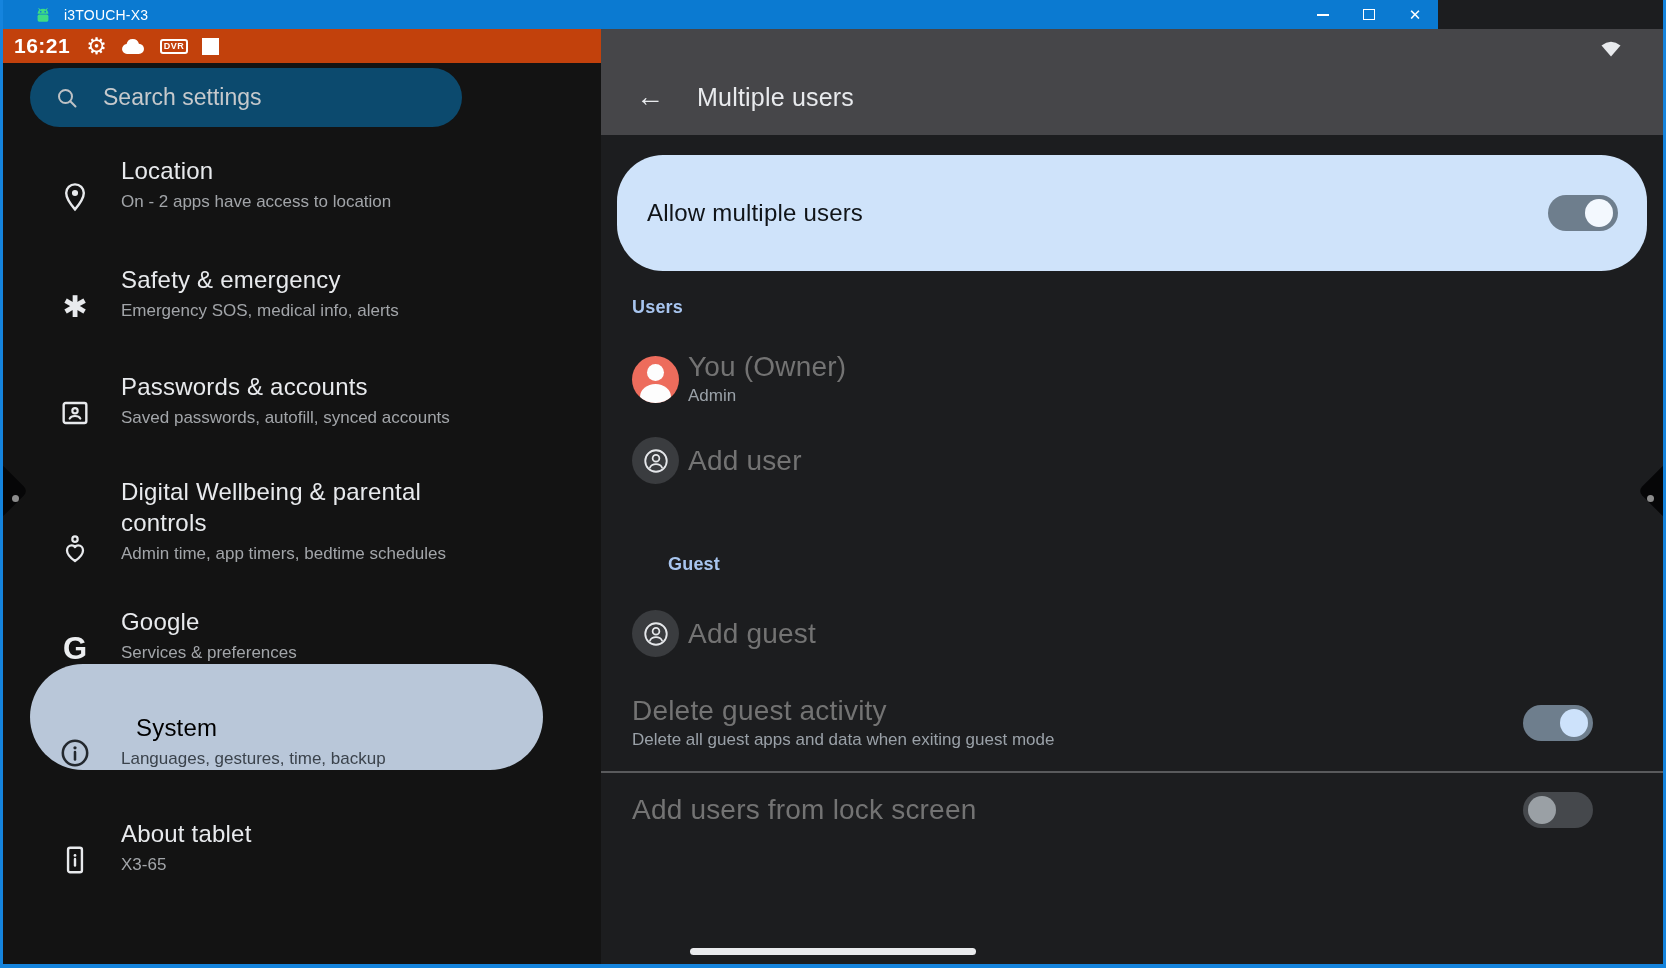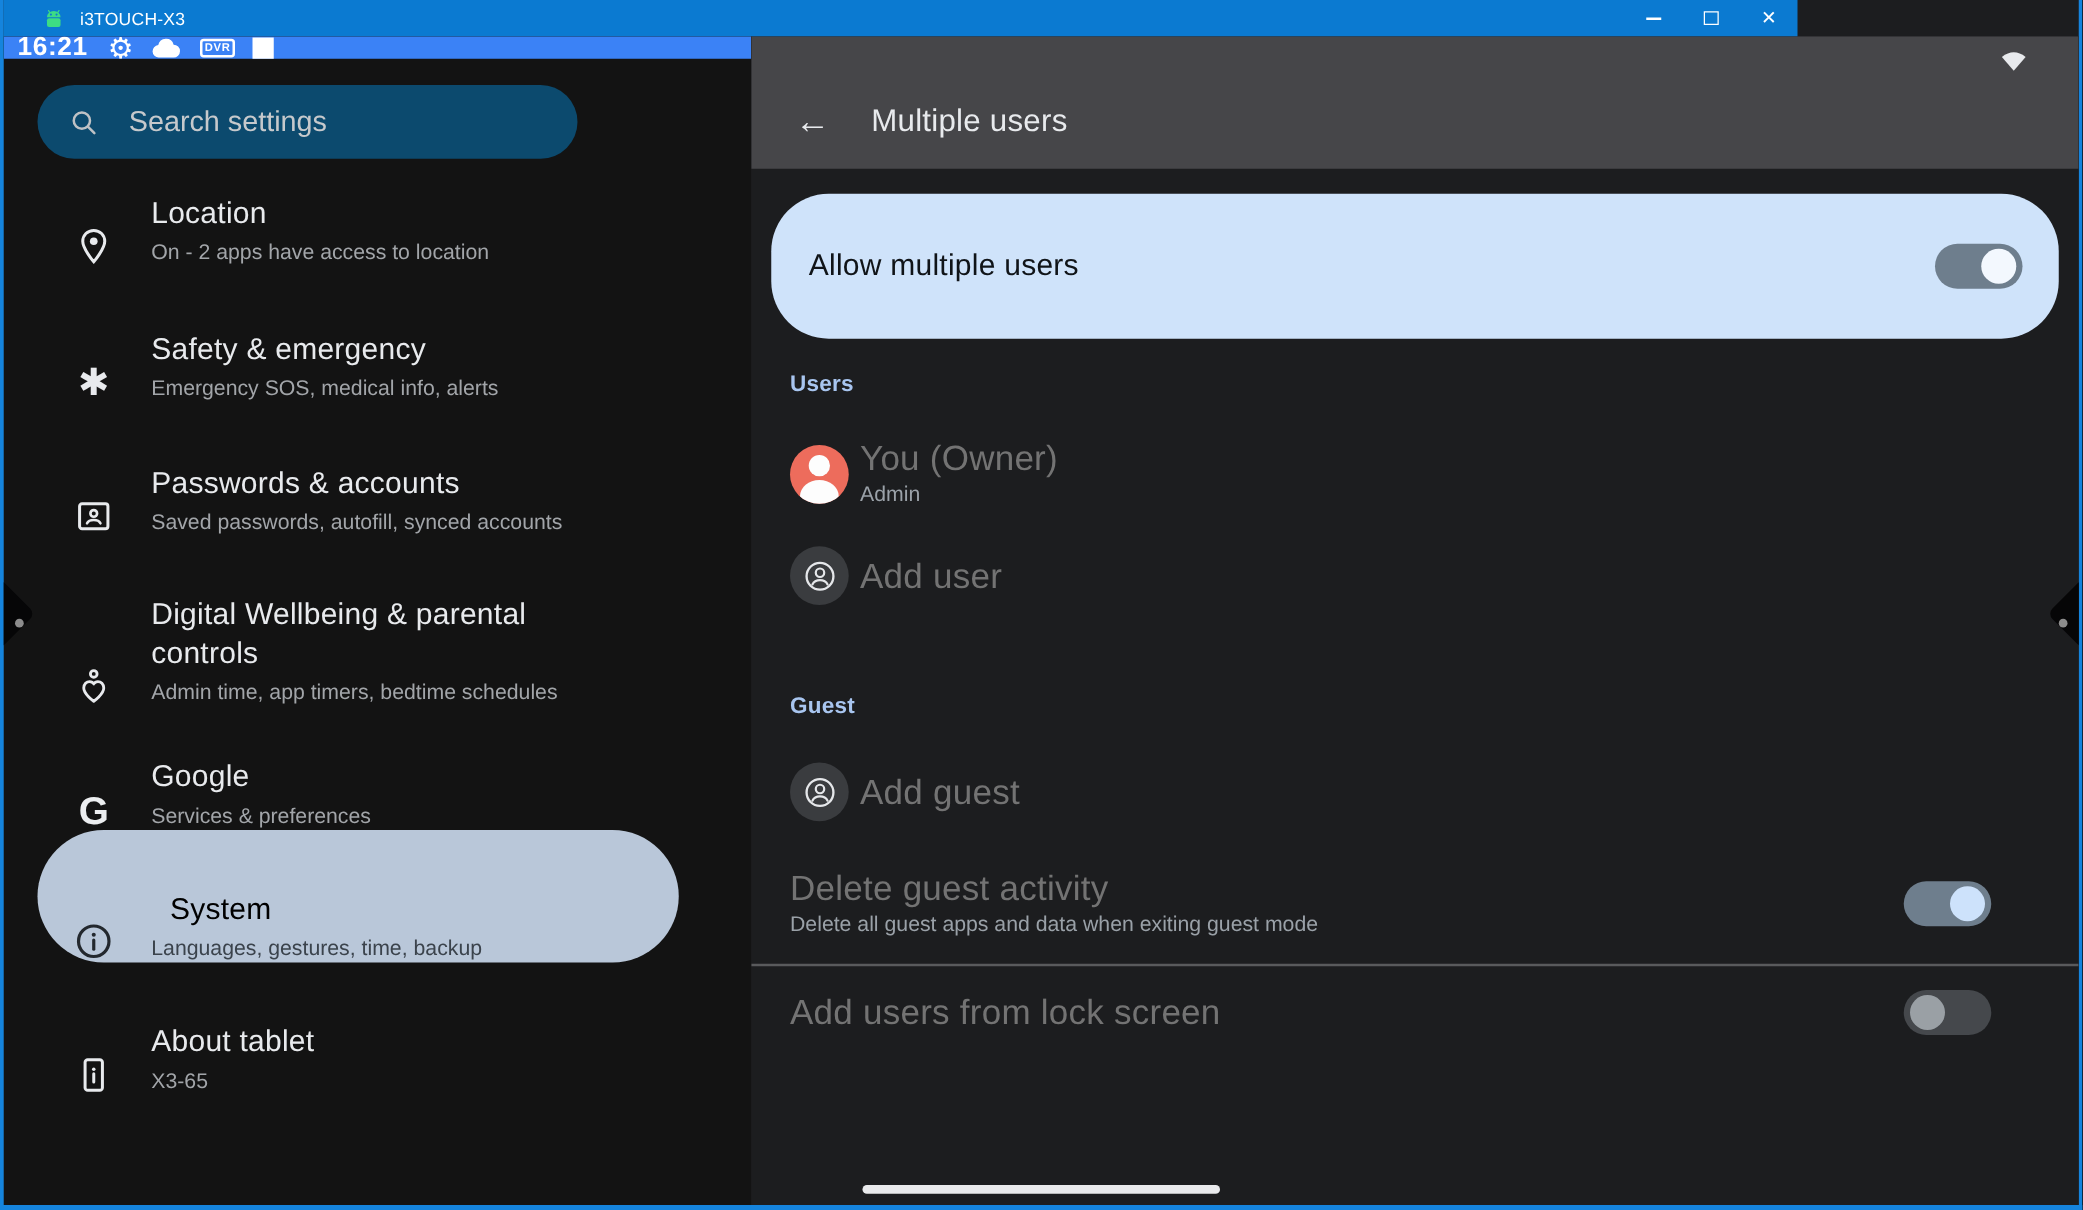--- a/index.html
+++ b/index.html
@@ -15,21 +15,21 @@
     display:flex; align-items:center; z-index:20;}
   .titlebar .logo{width:20px; height:20px; margin-left:33px;}
   .titlebar .wtitle{color:#fff; font-size:14px; margin-left:11px; letter-spacing:.2px;}
   .win-controls{margin-left:auto; display:flex; height:100%;}
   .win-btn{width:46px; height:29px; display:flex; align-items:center; justify-content:center; color:#fff;}
   .win-btn .dash{display:block; width:12px; height:2px; background:#fff;}
   .win-btn .sq{display:block; width:12px; height:11px; border:1.6px solid #fff;}
   .win-btn .x{font-size:15px; line-height:1;}
   
   .sidebar{position:absolute; left:0; top:29px; bottom:0; width:598px; background:#131313; overflow:hidden;}
-  .statusbar{position:absolute; left:0; top:0; width:100%; height:18px; background:#3b82f6;
+  .statusbar{position:absolute; left:0; top:0; width:100%; height:34px; background:#c2410c;
     display:flex; align-items:center; gap:0; color:#fff;}
   .statusbar .time{font-size:21px; font-weight:600; margin-left:11px; letter-spacing:.5px;}
   .statusbar .gear{font-size:23px; margin-left:16px; line-height:1;}
   .statusbar .cloud{margin-left:14px;}
   .statusbar .dvr{margin-left:15px; border:2px solid #fff; border-radius:3px; color:#fff;
     font-size:9px; font-weight:700; letter-spacing:.5px; padding:1px 2px; line-height:1;}
   .statusbar .square{margin-left:14px; width:17px; height:17px; background:#fff;}
   .searchpill{position:absolute; left:27px; top:39px; width:432px; height:59px; border-radius:30px;
     background:#0c4a6e; display:flex; align-items:center; padding:0 20px 0 25px;}
   .searchpill .mag{flex:none; margin-right:24px;}
@@ -254,21 +254,21 @@
       <span class="avatar dark">
         <svg width="28" height="28" viewBox="0 0 24 24">
             <circle cx="12" cy="12" r="9.2" fill="none" stroke="#e5e7ea" stroke-width="1.6"></circle>
             <circle cx="12" cy="9.6" r="2.9" fill="none" stroke="#e5e7ea" stroke-width="1.5"></circle>
             <path d="M6.8 17.6a5.6 4.6 0 0 1 10.4 0" fill="none" stroke="#e5e7ea" stroke-width="1.5" stroke-linecap="round"></path>
           </svg>
       </span>
       <span class="user-text"><span class="row-title">Add user</span></span>
     </div>
 
-    <span class="section-label" style="top:525px;">Guest</span>
+    <span class="section-label" style="top:525px;margin-left:36px;">Guest</span>
 
     <div class="user-row" style="top:581px;">
       <span class="avatar dark">
         <svg width="28" height="28" viewBox="0 0 24 24">
             <circle cx="12" cy="12" r="9.2" fill="none" stroke="#e5e7ea" stroke-width="1.6"></circle>
             <circle cx="12" cy="9.6" r="2.9" fill="none" stroke="#e5e7ea" stroke-width="1.5"></circle>
             <path d="M6.8 17.6a5.6 4.6 0 0 1 10.4 0" fill="none" stroke="#e5e7ea" stroke-width="1.5" stroke-linecap="round"></path>
           </svg>
       </span>
       <span class="user-text"><span class="row-title">Add guest</span></span>

